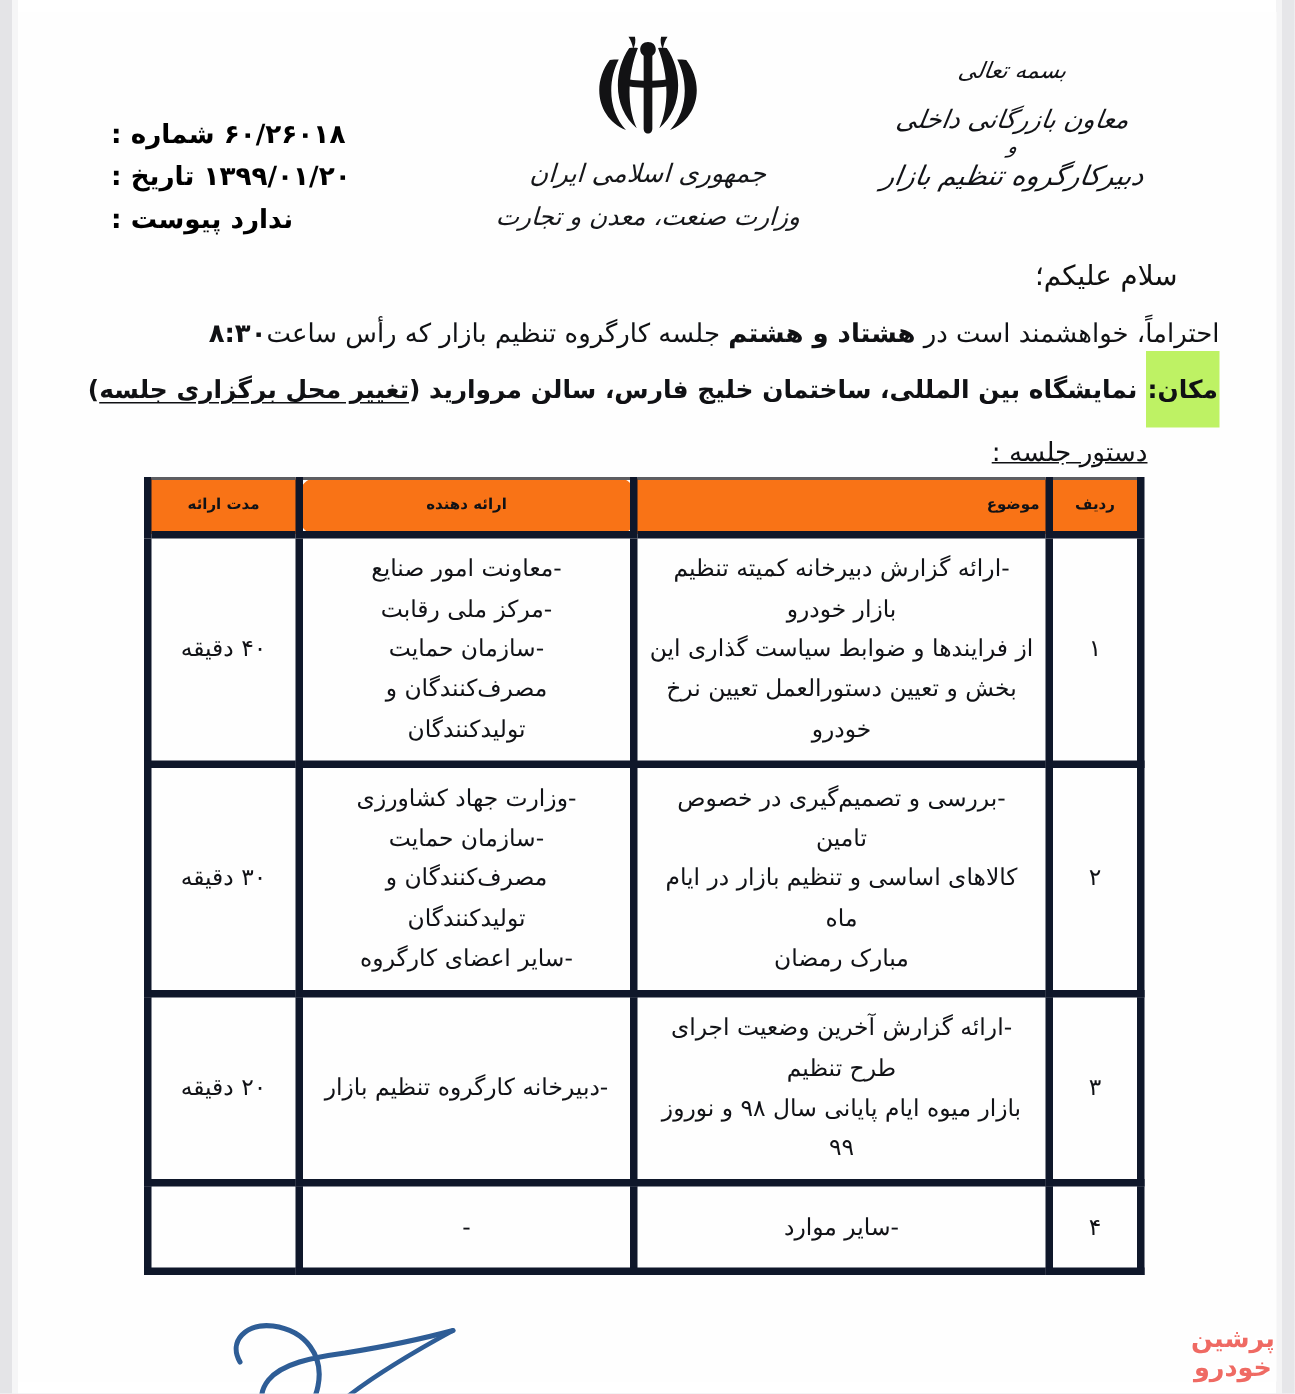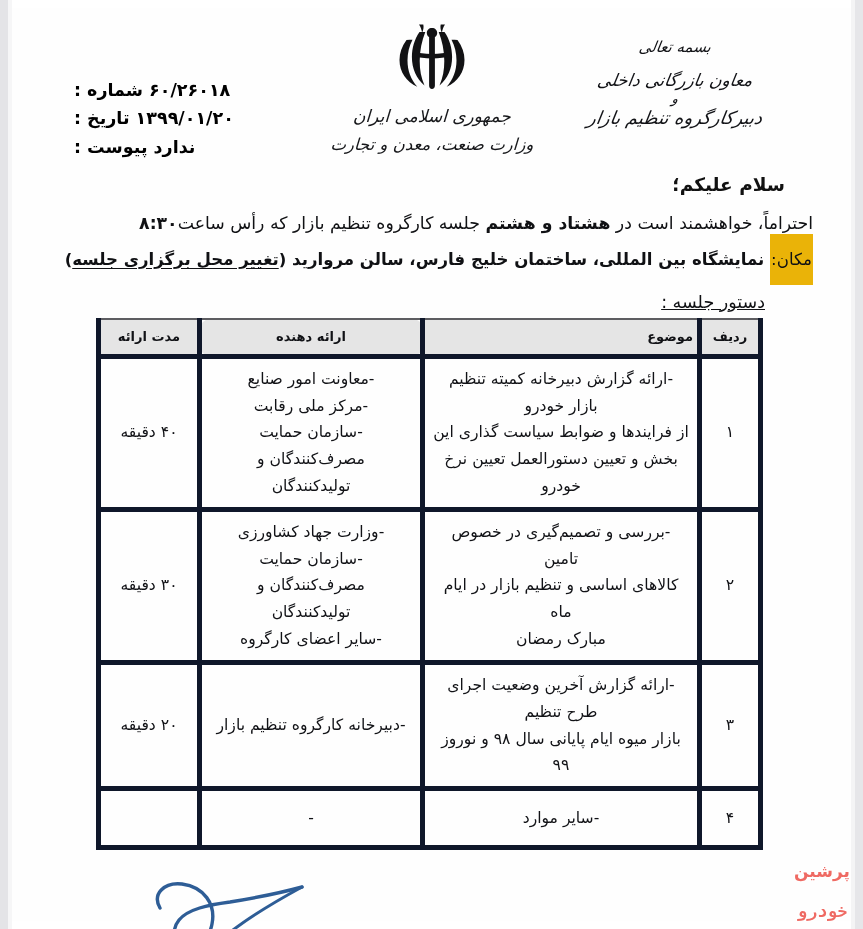--- a/index.html
+++ b/index.html
@@ -109,38 +109,38 @@
   .calli .c1 { font-size: 15px;   margin-bottom: 14px; }
   .calli .c2 { font-size: 17px;   margin-bottom: 1px; }
   .calli .c3 { font-size: 13px;   margin-bottom: 1px; }
   .calli .c4 { font-size: 18px; }
 
   .salam {
     position: absolute;
     top: 166px;
     right: 66px;
     font-size: 18.5px;
-    font-weight: bold;
+    font-weight: normal;
     color: #111;
   }
 
   
   .body-text {
     margin: 18px 26px 0 26px;
     direction: rtl;
     text-align: justify;
     color: #101114;
     font-size: 17.3px;
     line-height: 2.0;
     padding: 0 12px;
   }
   .body-text p { margin: 0 0 2px 0; }
   .b { font-weight: bold; }
   .u { text-decoration: underline; text-underline-offset: 3px; }
-  .hl { background: #eab308; padding: 16px 1px; font-weight: normal; }
+  .hl { background: #bef264; padding: 16px 1px; font-weight: bold; }
   .loc-line { font-weight: bold; font-size: 16.6px; }
 
   .agenda-label {
     margin: 16px 86px 6px 0;
     text-align: right;
     font-size: 17.5px;
     color: #101114;
     direction: rtl;
     text-decoration: underline;
   }
@@ -154,22 +154,22 @@
     table-layout: fixed;
     border: 2px solid #6f6f73;
   }
   table.agenda th,
   table.agenda td {
     border: 5px solid #0f172a;
     color: #111216;
     vertical-align: middle;
   }
   table.agenda thead th {
-    background: #e5e5e5;
-    font-size: 13px;
+    background: #f97316;
+    font-size: 10px;
     font-weight: bold;
     height: 30px;
     padding: 2px 4px;
     border-top: 2px solid #5d5d61;
     border-bottom: 1.5px solid #6f6f73;
   }
   table.agenda tbody td {
     font-size: 15.6px;
     line-height: 1.72;
     padding: 7px 8px;
@@ -200,33 +200,33 @@
   
   .wm {
     position: absolute;
     right: 10px;
     bottom: 8px;
     width: 62px;
     height: 58px;
     display: flex;
     flex-direction: column;
     align-items: center;
-    justify-content: space-between;
+    justify-content: flex-end;
     direction: rtl;
     line-height: 1;
   }
   .wm span {
     font-weight: bold;
     color: #ef6a63;
     -webkit-text-stroke: 2.2px #ffffff;
     paint-order: stroke fill;
     text-shadow: 0 0 1px #fff;
   }
   .wm .w1 { font-size: 17px; }
-  .wm .w2 { font-size: 17px; margin-top: 2px; font-family: Liberation Mono, monospace; }
+  .wm .w2 { font-size: 17px; margin-top: 2px; }
 </style>
 </head>
 <body>
 
 <div class="page-wrap">
   <div class="sheet">
 
     <div class="hdr">
 
       <div class="meta">

